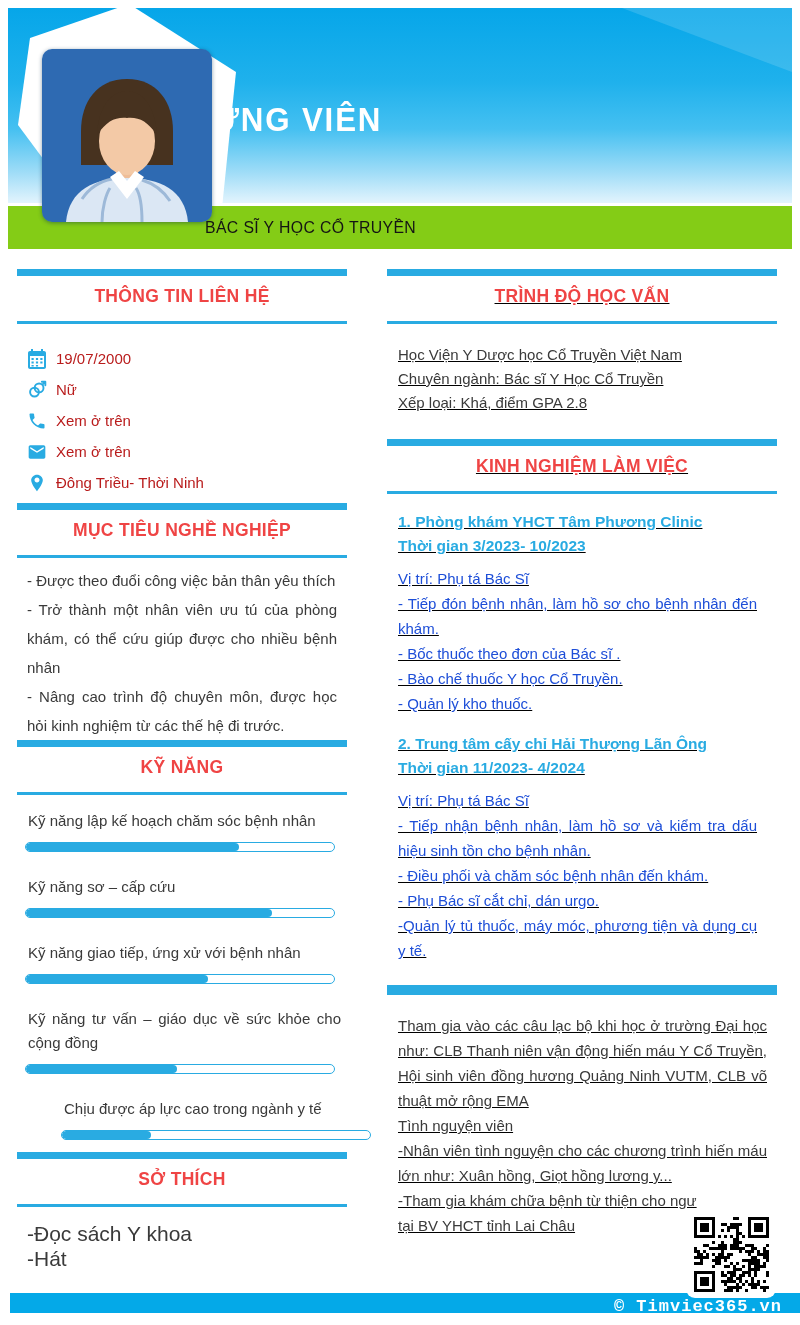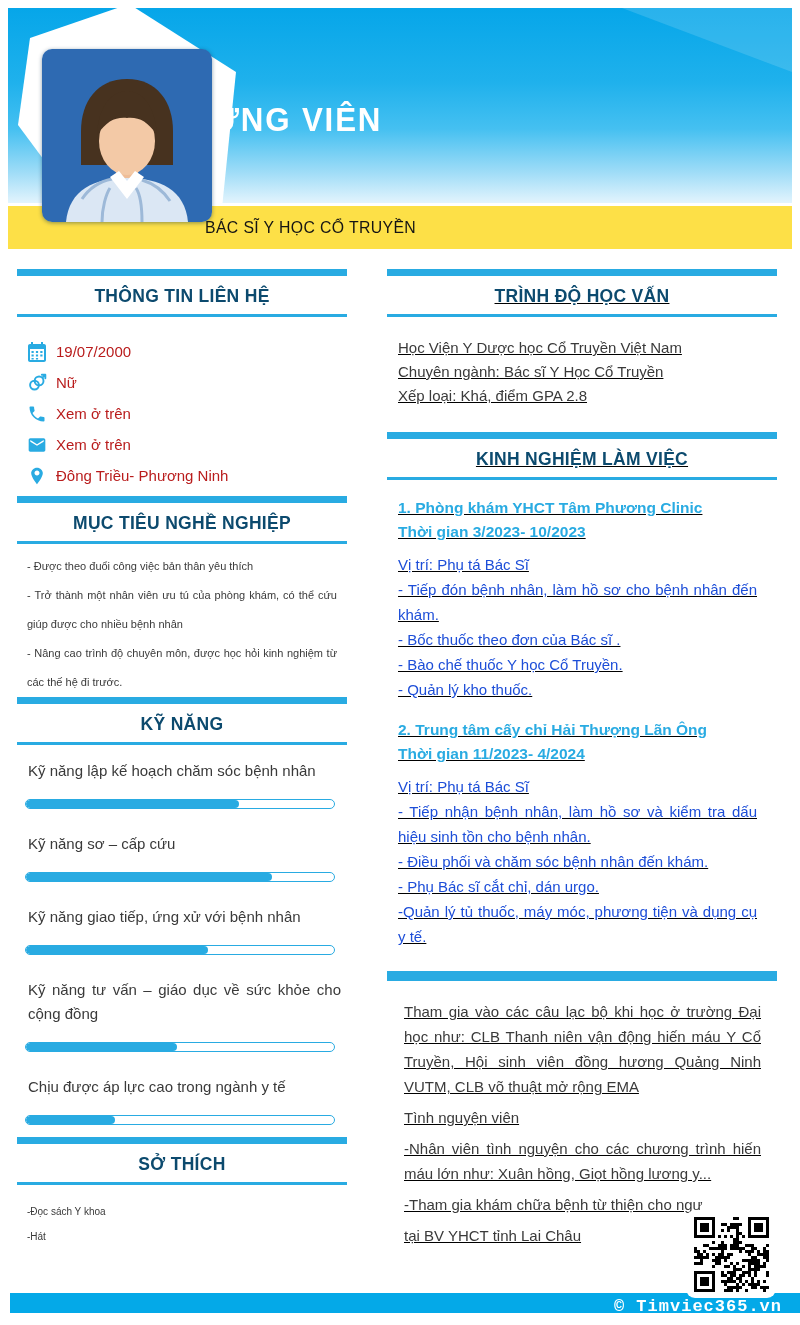--- a/index.html
+++ b/index.html
@@ -26,61 +26,61 @@
     position:absolute;left:42px;top:49px;width:170px;height:173px;z-index:5;
     border-radius:10px;overflow:hidden;box-shadow:0 1px 4px rgba(0,45,70,.45);
   }
   .photo svg{display:block;}
   .header-title{
     position:absolute;left:213px;top:100px;z-index:4;color:#fff;font-weight:bold;
     font-size:34px;letter-spacing:2px;transform:scaleX(.92);transform-origin:left center;
     white-space:nowrap;
   }
   .band{
-    position:absolute;left:8px;top:206px;width:784px;height:43px;background:#fde047;z-index:3;
+    position:absolute;left:8px;top:206px;width:784px;height:43px;background:#84cc16;z-index:3;
   }
   .band-subtitle{
     position:absolute;left:197px;top:12px;font-size:17px;color:#141414;letter-spacing:.4px;
     transform:scaleX(.93);transform-origin:left center;white-space:nowrap;
   }
   
   .col-left{position:absolute;left:17px;top:264px;width:330px;z-index:2;}
   .col-right{position:absolute;left:387px;top:264px;width:390px;z-index:2;text-decoration:underline;}
   .sec-head{margin-top:5px;}
   .bar-thick{height:7px;background:#29abe2;}
   .bar-thin{height:3px;background:#29abe2;}
-  .sec-title{font-size:17.5px;font-weight:bold;color:#0c4a6e;text-align:center;padding:10px 0 7px;letter-spacing:.3px;}
+  .sec-title{font-size:17.5px;font-weight:bold;color:#ef4444;text-align:center;padding:10px 0 14px;letter-spacing:.3px;}
   
   .contact{margin:19px 0 0 10px;}
   .contact-item{display:flex;align-items:center;height:31px;}
   .contact-item svg{width:20px;height:20px;flex:none;}
   .contact-item .c-text{margin-left:9px;font-size:15px;color:#b91c1c;}
   
-  .para{font-size:11px;color:#3a3a3a;text-align:justify;}
+  .para{font-size:15px;color:#3a3a3a;text-align:justify;}
   .objective-para{line-height:29px;margin:8px 10px 0 10px;}
   .objective-para p{margin:0;}
   
   .skills{margin:14px 0 0 8px;}
   .skill{margin-bottom:23px;}
-  .skill:last-child{margin-bottom:12px;}
-  .skill-label{font-size:15px;color:#3a3a3a;line-height:24px;padding:0 6px 16px 3px;text-align:justify;}
+  .skill:last-child{margin-bottom:12px;margin-left:36px;}
+  .skill-label{font-size:15px;color:#3a3a3a;line-height:24px;padding:0 6px 9px 3px;text-align:justify;}
   .skill-track{width:310px;height:10px;border:1.5px solid #29abe2;border-radius:6px;background:#fff;box-sizing:border-box;position:relative;overflow:hidden;}
   .skill-fill{position:absolute;left:0;top:0;height:100%;background:#29abe2;border-radius:6px;}
   
-  .hobby-lines{margin:14px 0 0 10px;font-size:10px;color:#3a3a3a;line-height:25px;}
+  .hobby-lines{margin:14px 0 0 10px;font-size:21px;color:#3a3a3a;line-height:25px;}
   .hobby-lines p{margin:0;}
   
   .edu-lines{margin:19px 10px 0 11px;font-size:15px;color:#3a3a3a;line-height:24px;}
   .edu-lines p{margin:0;}
   .job{margin:16px 20px 0 11px;}
   .job-title{color:#29abe2;font-weight:bold;font-size:15.5px;line-height:24px;}
   .job-body{margin-top:8px;font-size:15px;color:#1d4ed8;line-height:25px;text-align:justify;}
   .job-body p{margin:0;}
   .act-lines{margin:18px 10px 0 11px;font-size:15px;color:#3a3a3a;line-height:25px;text-align:justify;}
-  .act-lines p{margin:6px;}
+  .act-lines p{margin:0;}
   
   .footer{position:absolute;left:10px;top:1293px;width:800px;height:20px;background:#04a9e8;z-index:4;font-weight:bold;}
   .footer-text{position:absolute;right:28px;top:4px;font-family:"Liberation Mono","DejaVu Sans Mono",monospace;font-size:17px;color:#fff;letter-spacing:1px;}
   .qr-box{
     position:absolute;left:686px;top:1210px;width:90px;height:88px;background:#fff;border-radius:9px;z-index:6;
     display:flex;align-items:center;justify-content:center;
   }
 </style>
 </head>
 <body>
@@ -144,21 +144,21 @@
     <div class="contact-item">
       <svg viewBox="0 0 24 24" fill="#29abe2">
         <path d="M20 4H4c-1.1 0-2 .9-2 2v12c0 1.1.9 2 2 2h16c1.1 0 2-.9 2-2V6c0-1.1-.9-2-2-2zm0 4l-8 5-8-5V6l8 5 8-5v2z"></path>
       </svg>
       <span class="c-text">Xem ở trên</span>
     </div>
     <div class="contact-item">
       <svg viewBox="0 0 24 24" fill="#29abe2">
         <path d="M12 2C8.13 2 5 5.13 5 8.5 5 13.75 12 22 12 22s7-8.25 7-13.5C19 5.13 15.87 2 12 2zm0 9.5c-1.66 0-3-1.34-3-3s1.34-3 3-3 3 1.34 3 3-1.34 3-3 3z"></path>
       </svg>
-      <span class="c-text">Đông Triều- Phương Ninh</span>
+      <span class="c-text">Đông Triều- Thời Ninh</span>
     </div>
   </div>
 
   <div class="sec-head">
     <div class="bar-thick"></div>
     <div class="sec-title">MỤC TIÊU NGHỀ NGHIỆP</div>
     <div class="bar-thin"></div>
   </div>
   <div class="para objective-para">
     <p>- Được theo đuổi công việc bản thân yêu thích</p>

